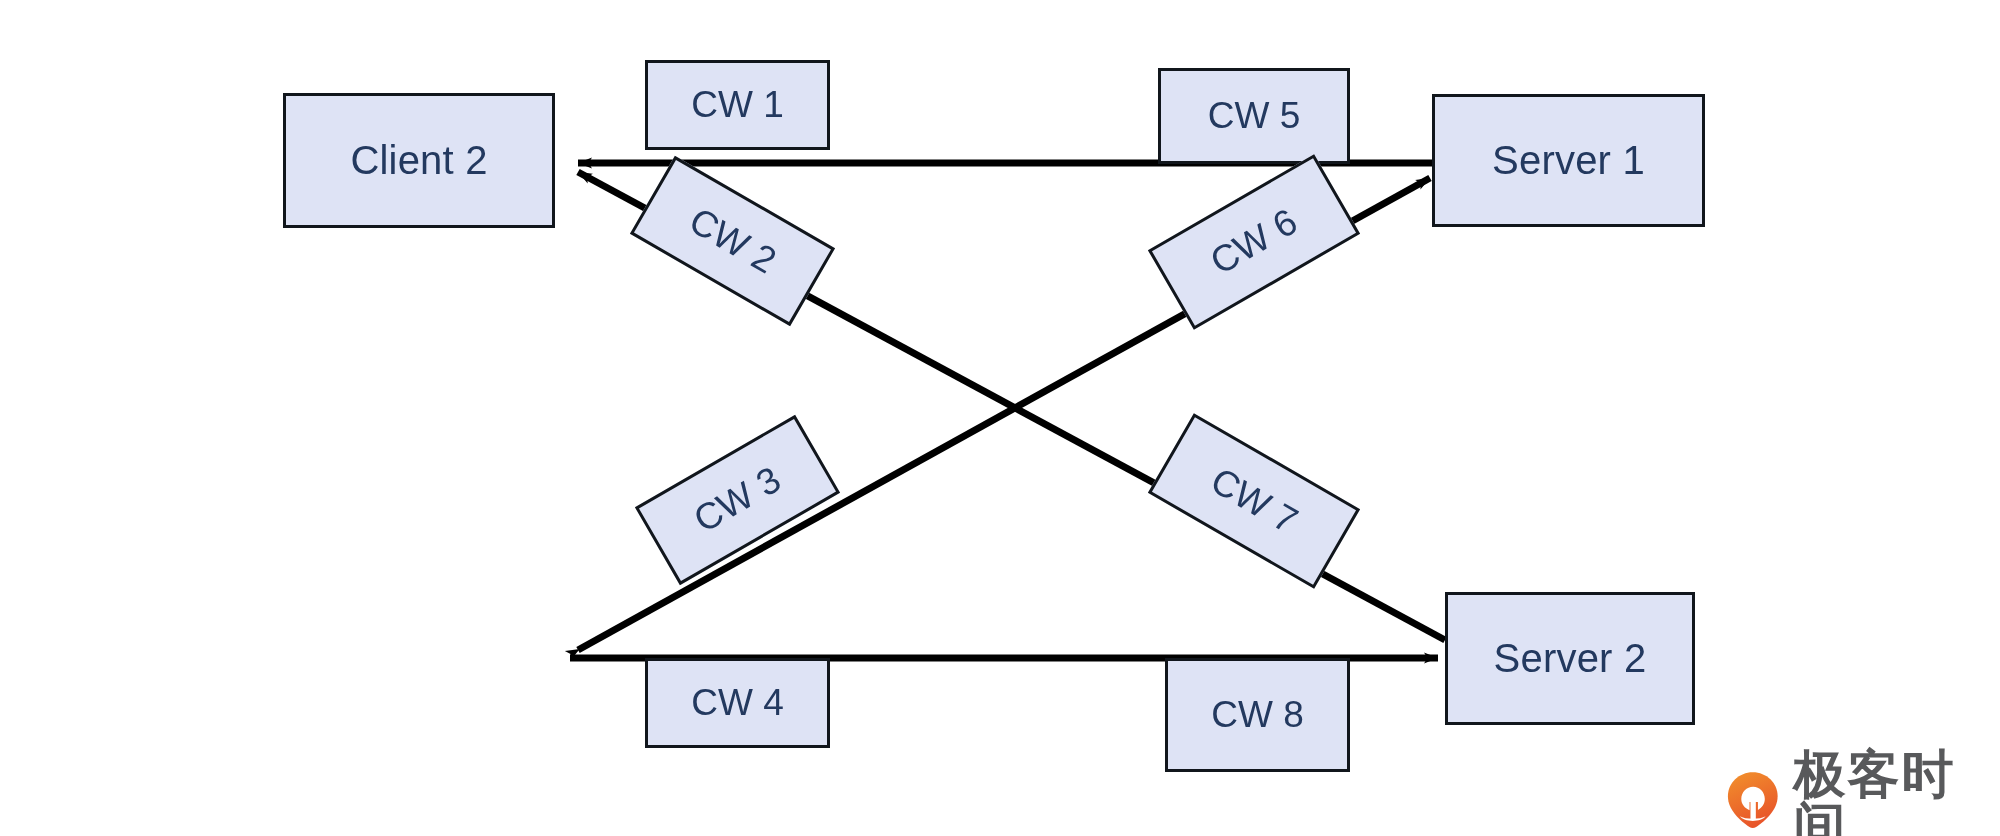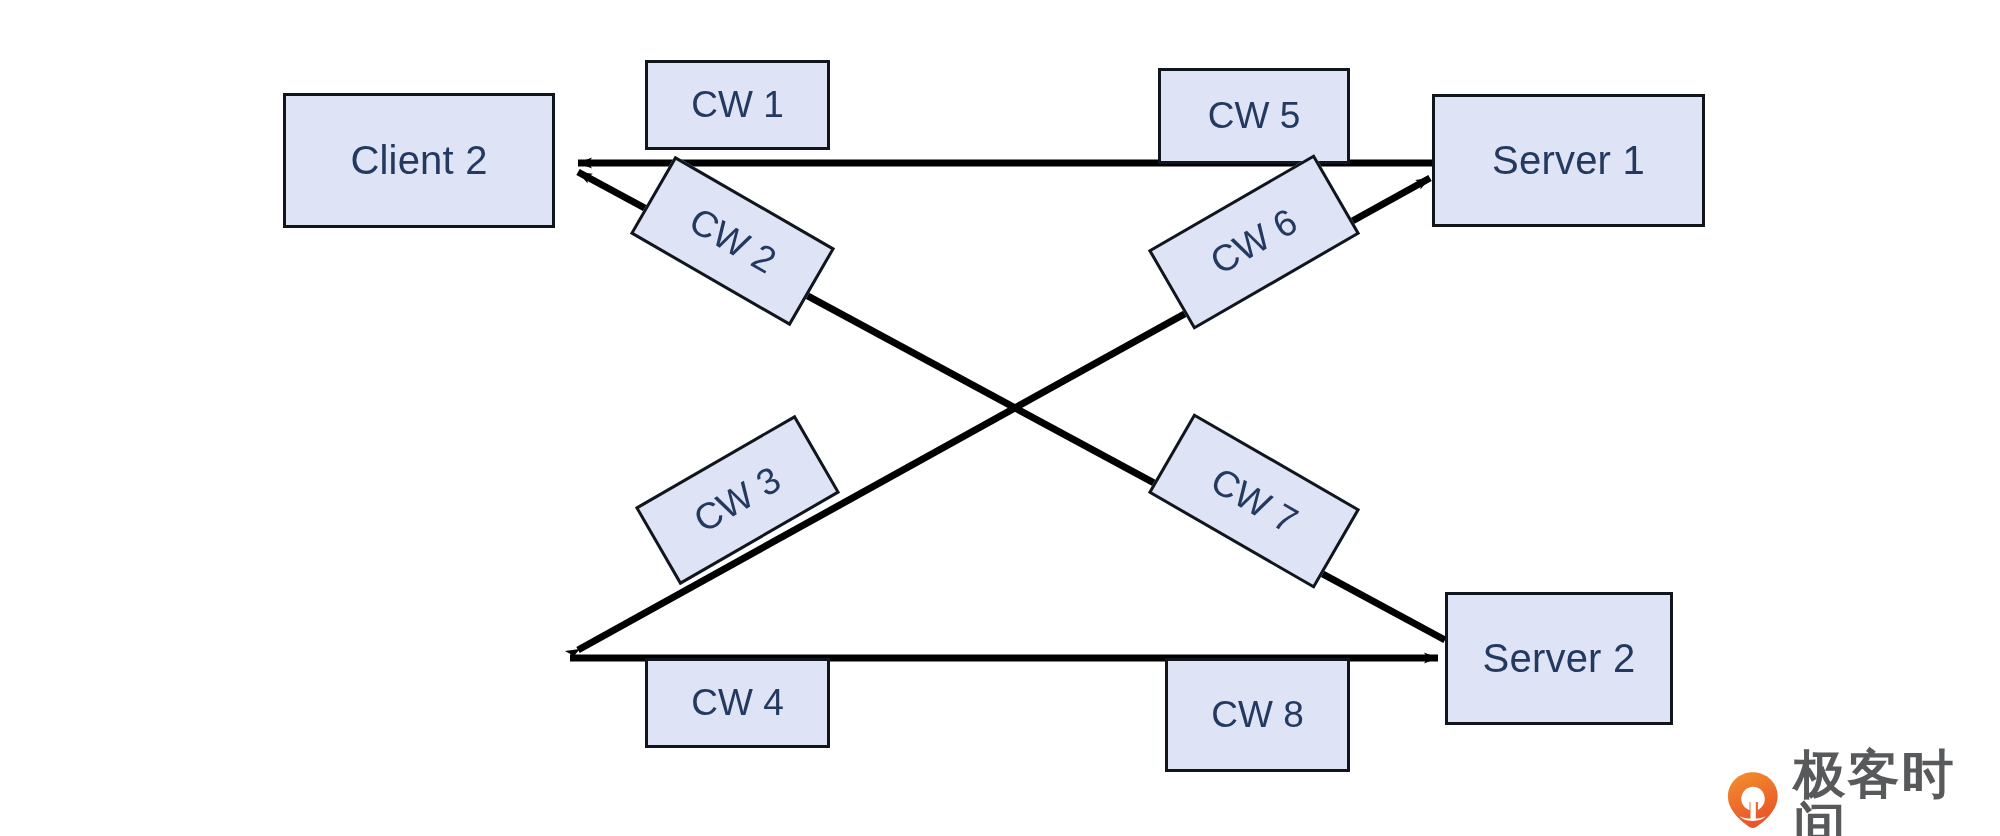--- a/index.html
+++ b/index.html
@@ -99,21 +99,21 @@
 
   <div class="node" style="left:283px; top:93px; width:272px; height:135px;">
     <span>Client 2</span>
   </div>
 
   <div class="node" style="left:1432px; top:94px; width:273px; height:133px;">
     <span>Server 1</span>
   </div>
 
 
-  <div class="node" style="left:1445px; top:592px; width:228px; height:133px;">
+  <div class="node" style="left:1445px; top:592px; width:250px; height:133px;">
     <span>Server 2</span>
   </div>
 
   <div class="cwlabel" style="left:645px; top:60px; width:185px; height:90px;justify-content:center;">
     <span>CW 1</span>
   </div>
 
   <div class="cwlabel" style="left:640px; top:196px; width:185px; height:90px; transform:rotate(30deg);">
     <span>CW 2</span>
   </div>

